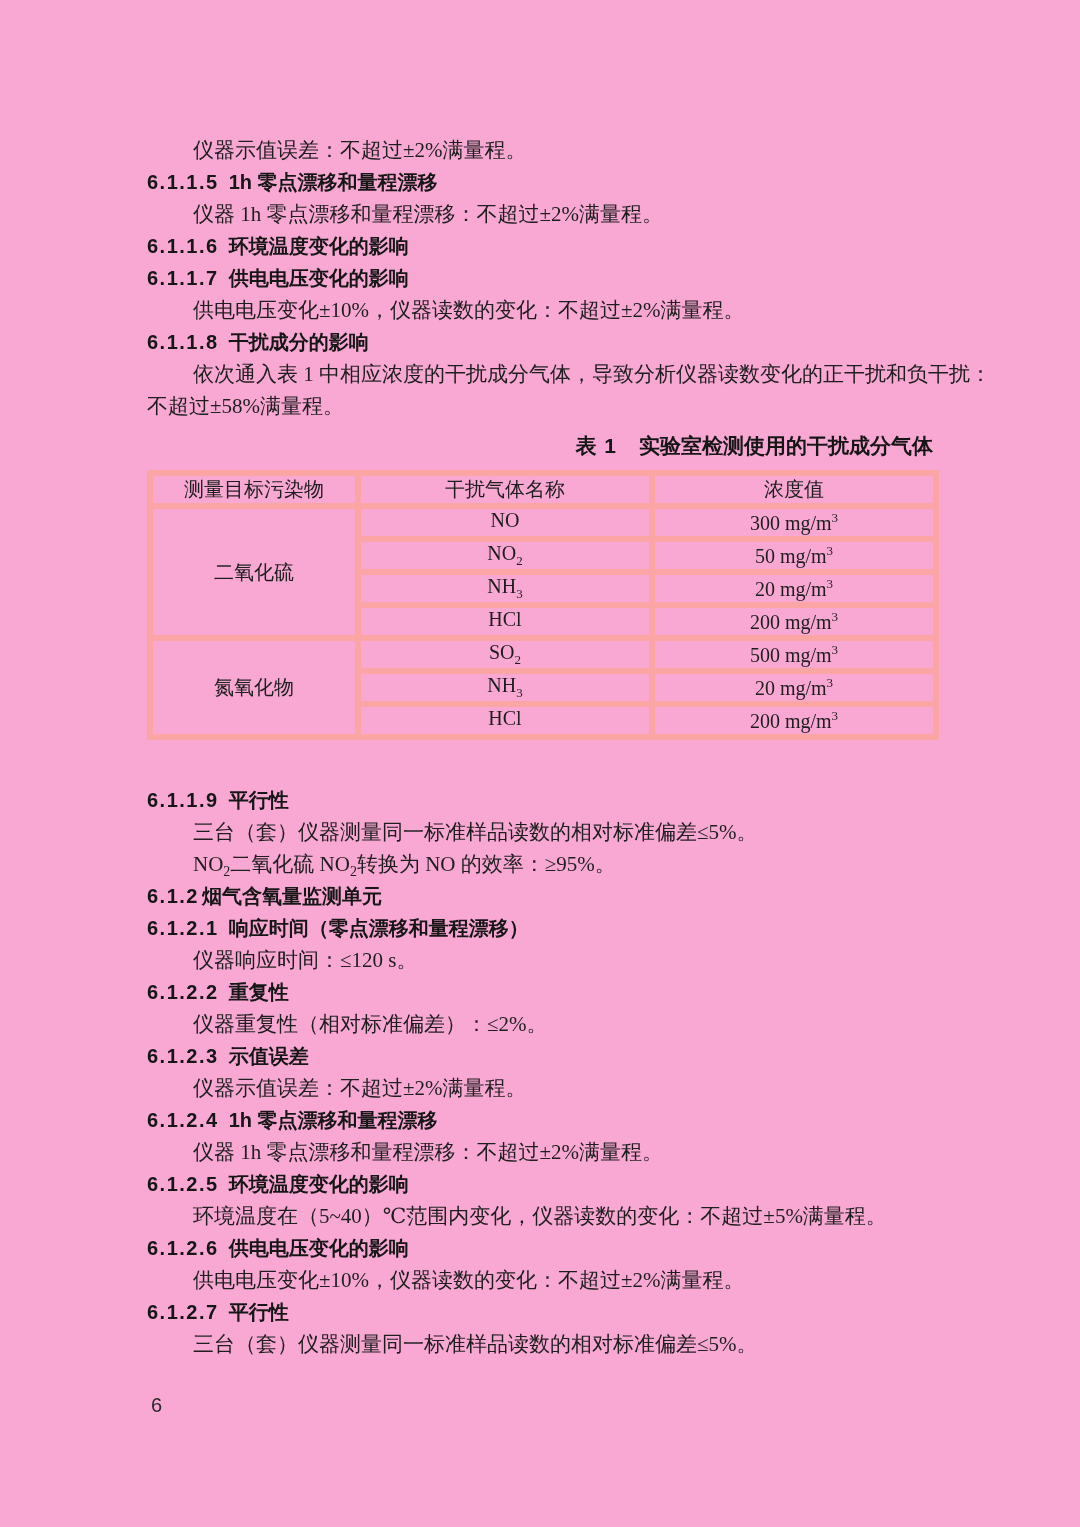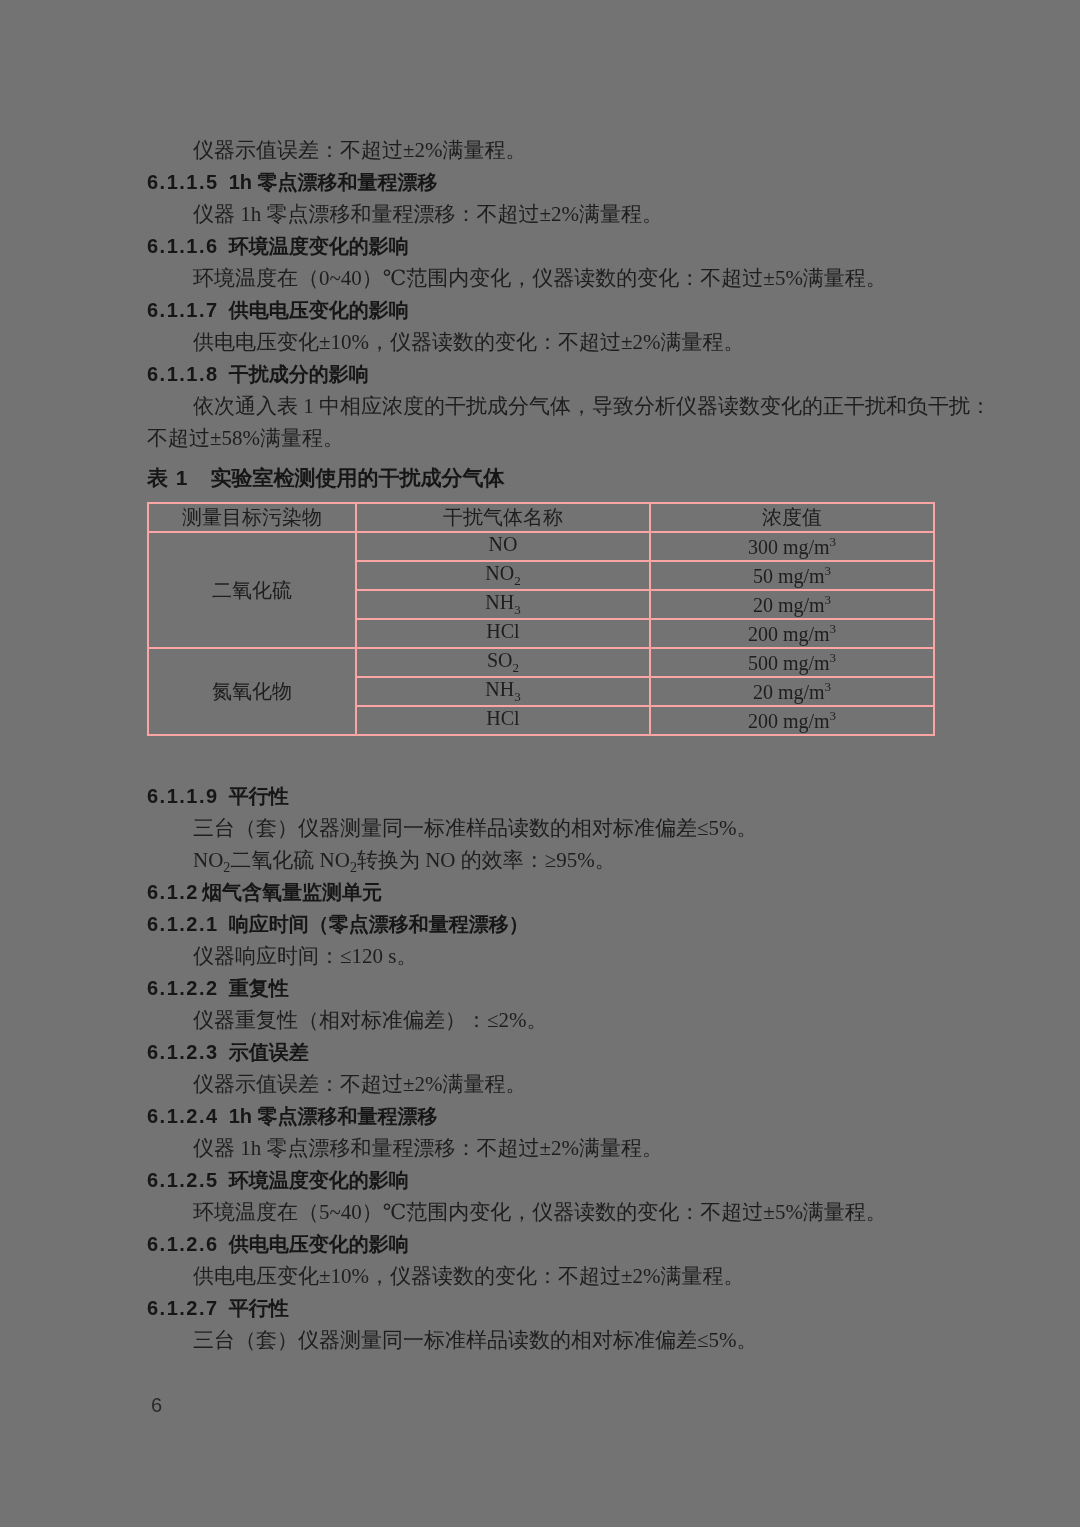--- a/index.html
+++ b/index.html
@@ -1,38 +1,38 @@
 <!DOCTYPE html>
 <html><head>
 <meta charset="utf-8">
 <style>
   html,body{margin:0;padding:0;background:#ffffff;}
   .page{
-    position:relative;width:1080px;height:1527px;background:#737373;
+    position:relative;width:1080px;height:1527px;background:#f9a8d4;
     font-family:"Liberation Serif","DejaVu Serif",serif;color:#1e1e1e;overflow:hidden;
   }
   .content{position:absolute;left:147px;top:134px;width:786px;}
   .line{height:32px;line-height:32px;font-size:21px;white-space:nowrap;}
   .heading{
     font-family:"Liberation Sans","DejaVu Sans",sans-serif;
     font-weight:700;font-size:20px;color:#161616;
   }
   .heading .num{letter-spacing:1.5px;margin-right:10px;}
   .heading .num.tight{margin-right:3px;}
   .body-line{text-indent:46px;}
   .flush{text-indent:0;}
   .table-caption{
-    margin-top:8px;height:32px;line-height:32px;text-align:left;
+    margin-top:8px;height:32px;line-height:32px;text-align:right;
     font-family:"Liberation Sans","DejaVu Sans",sans-serif;font-weight:700;
     font-size:21px;color:#161616;
   }
   .table-caption .cap-label{margin-right:22px;letter-spacing:1px;}
   table.gas{border-collapse:collapse;margin-top:8px;width:786px;table-layout:fixed;}
   table.gas th,table.gas td{
-    border:2px solid #fca5a5;height:27px;text-align:center;vertical-align:middle;
+    border:6px solid #fca5a5;height:27px;text-align:center;vertical-align:middle;
     font-size:20px;font-weight:400;padding:0;color:#1e1e1e;
   }
   table.gas sub{font-size:13px;}
   table.gas sup{font-size:13px;}
   .pagenum{
     position:absolute;left:151px;top:1390px;height:30px;line-height:30px;
     font-family:"Liberation Sans","DejaVu Sans",sans-serif;font-size:20px;color:#2a2a2a;
   }
 </style>
 </head>
@@ -44,21 +44,20 @@
     <div class="line body-line">仪器示值误差：不超过±2%满量程。</div>
 
     <div class="line heading">
       <span class="num">6.1.1.5</span><span>1h 零点漂移和量程漂移</span>
     </div>
     <div class="line body-line">仪器 1h 零点漂移和量程漂移：不超过±2%满量程。</div>
 
     <div class="line heading">
       <span class="num">6.1.1.6</span><span>环境温度变化的影响</span>
     </div>
-    <div class="line body-line">环境温度在（0~40）℃范围内变化，仪器读数的变化：不超过±5%满量程。</div>
 
     <div class="line heading">
       <span class="num">6.1.1.7</span><span>供电电压变化的影响</span>
     </div>
     <div class="line body-line">供电电压变化±10%，仪器读数的变化：不超过±2%满量程。</div>
 
     <div class="line heading">
       <span class="num">6.1.1.8</span><span>干扰成分的影响</span>
     </div>
     <div class="line body-line">依次通入表 1 中相应浓度的干扰成分气体，导致分析仪器读数变化的正干扰和负干扰：</div>

